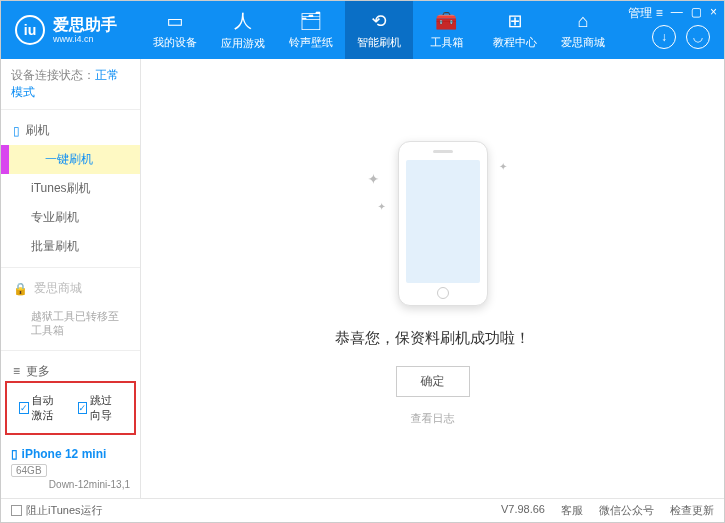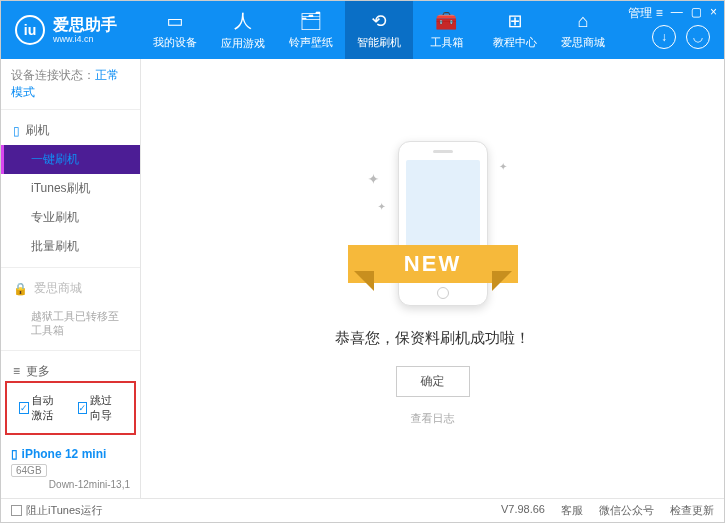--- a/index.html
+++ b/index.html
@@ -18,21 +18,21 @@
 .right-icons { position: absolute; right: 14px; bottom: 10px; display: flex; gap: 10px; }
 .circle-icon { width: 24px; height: 24px; border: 1.5px solid #fff; border-radius: 50%; display: flex; align-items: center; justify-content: center; font-size: 12px; cursor: pointer; }
 .body-area { display: flex; height: calc(100% - 58px - 24px); }
 .sidebar { width: 140px; border-right: 1px solid #e5e5e5; display: flex; flex-direction: column; font-size: 12px; color: #555; }
 .status-row { padding: 8px 10px; border-bottom: 1px solid #eee; }
 .status-label { color: #888; }
 .status-val { color: #0f8ff4; }
 .side-section { padding: 6px 0; border-bottom: 1px solid #eee; }
 .side-head { display: flex; align-items: center; padding: 6px 12px; color: #666; gap: 6px; }
 .side-sub { padding: 6px 12px 6px 30px; cursor: pointer; color: #666; }
-.side-sub.active { background: #4c1d95; color: #0f8ff4; border-left: 3px solid #d946ef; padding-left: 27px; }
+.side-sub.active { background: #fef9c3; color: #0f8ff4; border-left: 8px solid #d946ef; padding-left: 36px; }
 .side-note { padding: 6px 12px 6px 30px; color: #aaa; font-size: 11px; line-height: 1.3; }
 .checkbox-row { display: flex; gap: 14px; padding: 10px 12px; border: 2px solid #d33; margin: 4px; }
 .checkbox-item { display: flex; align-items: center; gap: 3px; color: #333; font-size: 11px; cursor: pointer; }
 .cb { width: 12px; height: 12px; border: 1px solid #0f8ff4; display: inline-flex; align-items: center; justify-content: center; font-size: 9px; color: #0f8ff4; }
 .device-block { padding: 8px 10px; }
 .device-name { color: #0f8ff4; font-weight: bold; display: flex; align-items: center; gap: 4px; }
 .device-storage { display: inline-block; border: 1px solid #ccc; border-radius: 2px; padding: 0 4px; font-size: 10px; color: #888; margin-top: 3px; }
 .device-detail { font-size: 10px; color: #888; margin-top: 2px; text-align: right; }
 .main { flex: 1; display: flex; flex-direction: column; align-items: center; justify-content: center; position: relative; }
 .phone-illust { width: 130px; height: 180px; position: relative; margin-bottom: 18px; }
@@ -162,21 +162,20 @@
   <div class="main">
     <div class="phone-illust">
       <span class="sparkle" style="left:0;top:40px">✦</span>
       <span class="sparkle" style="left:10px;top:70px;font-size:10px">✦</span>
       <span class="sparkle" style="right:-10px;top:30px;font-size:10px">✦</span>
       <div class="phone-body">
         <div class="phone-speaker"></div>
         <div class="phone-screen"></div>
         <div class="phone-home"></div>
       </div>
-      <div class="new-ribbon">NEW</div>
     </div>
     <div class="success-text">恭喜您，保资料刷机成功啦！</div>
     <button class="ok-btn">确定</button>
     <div class="log-link">查看日志</div>
   </div>
 </div>
 
 <div class="footer">
   <div class="footer-left">
     <span class="sq"></span>

